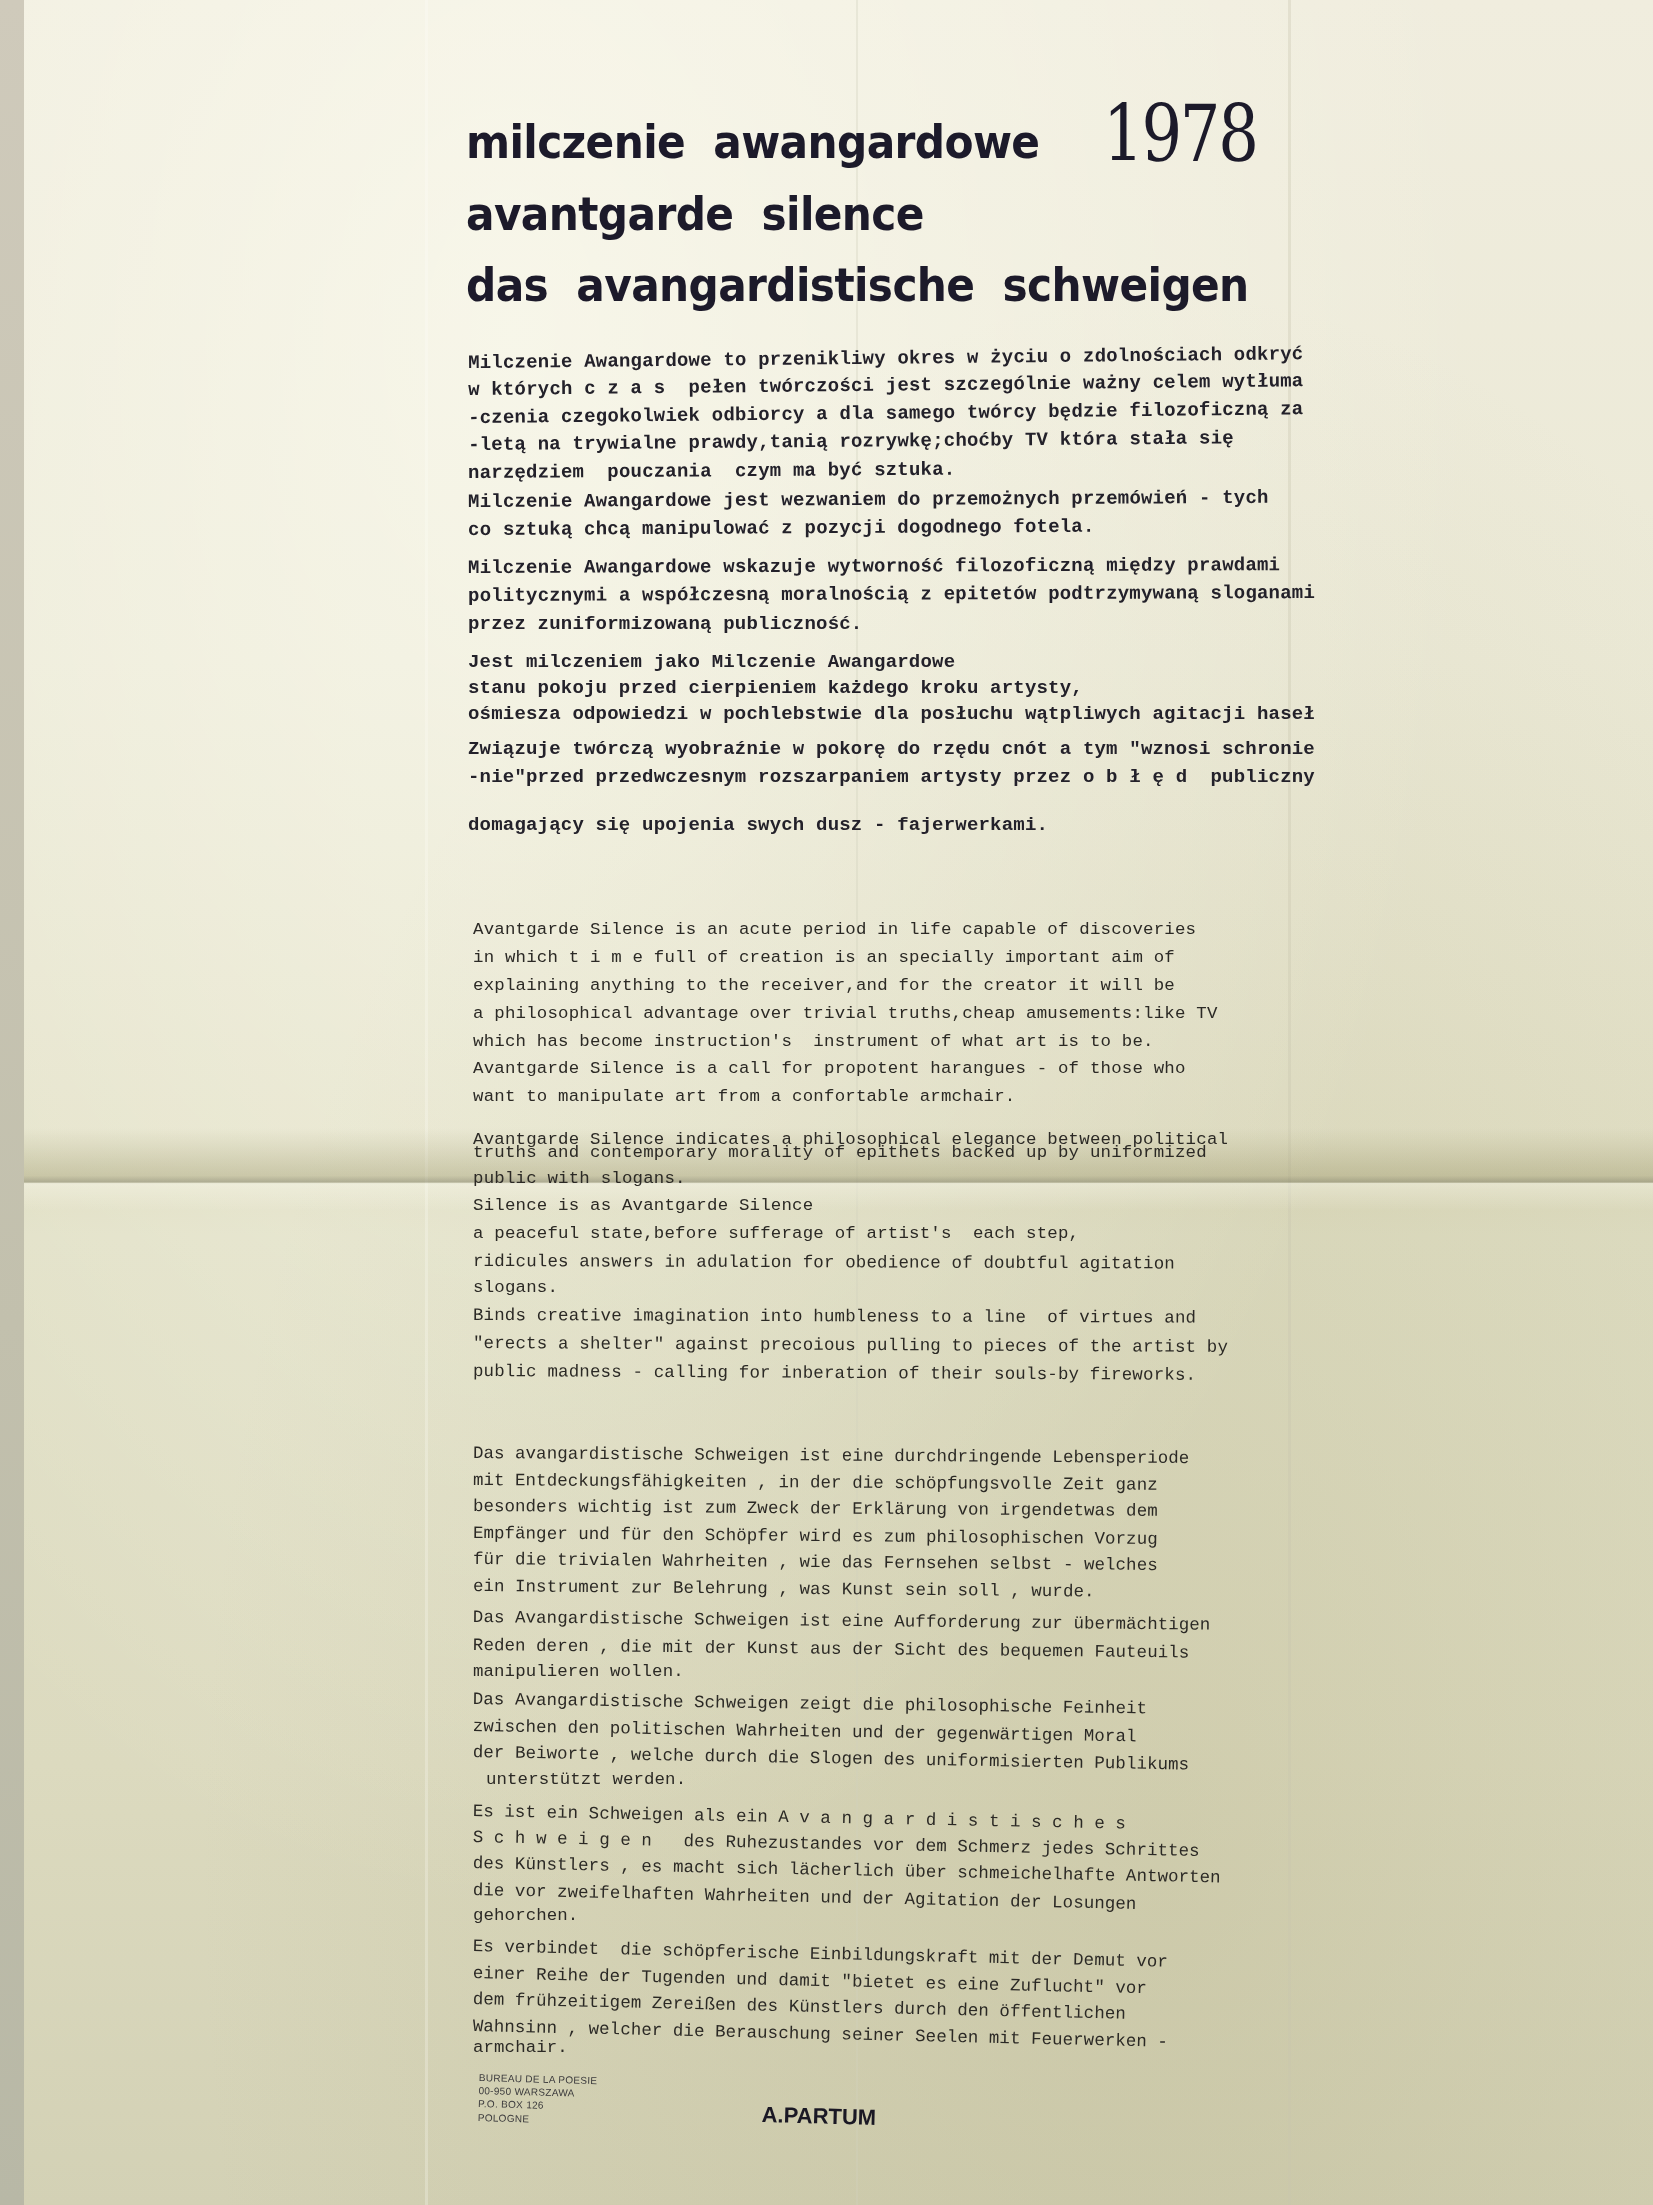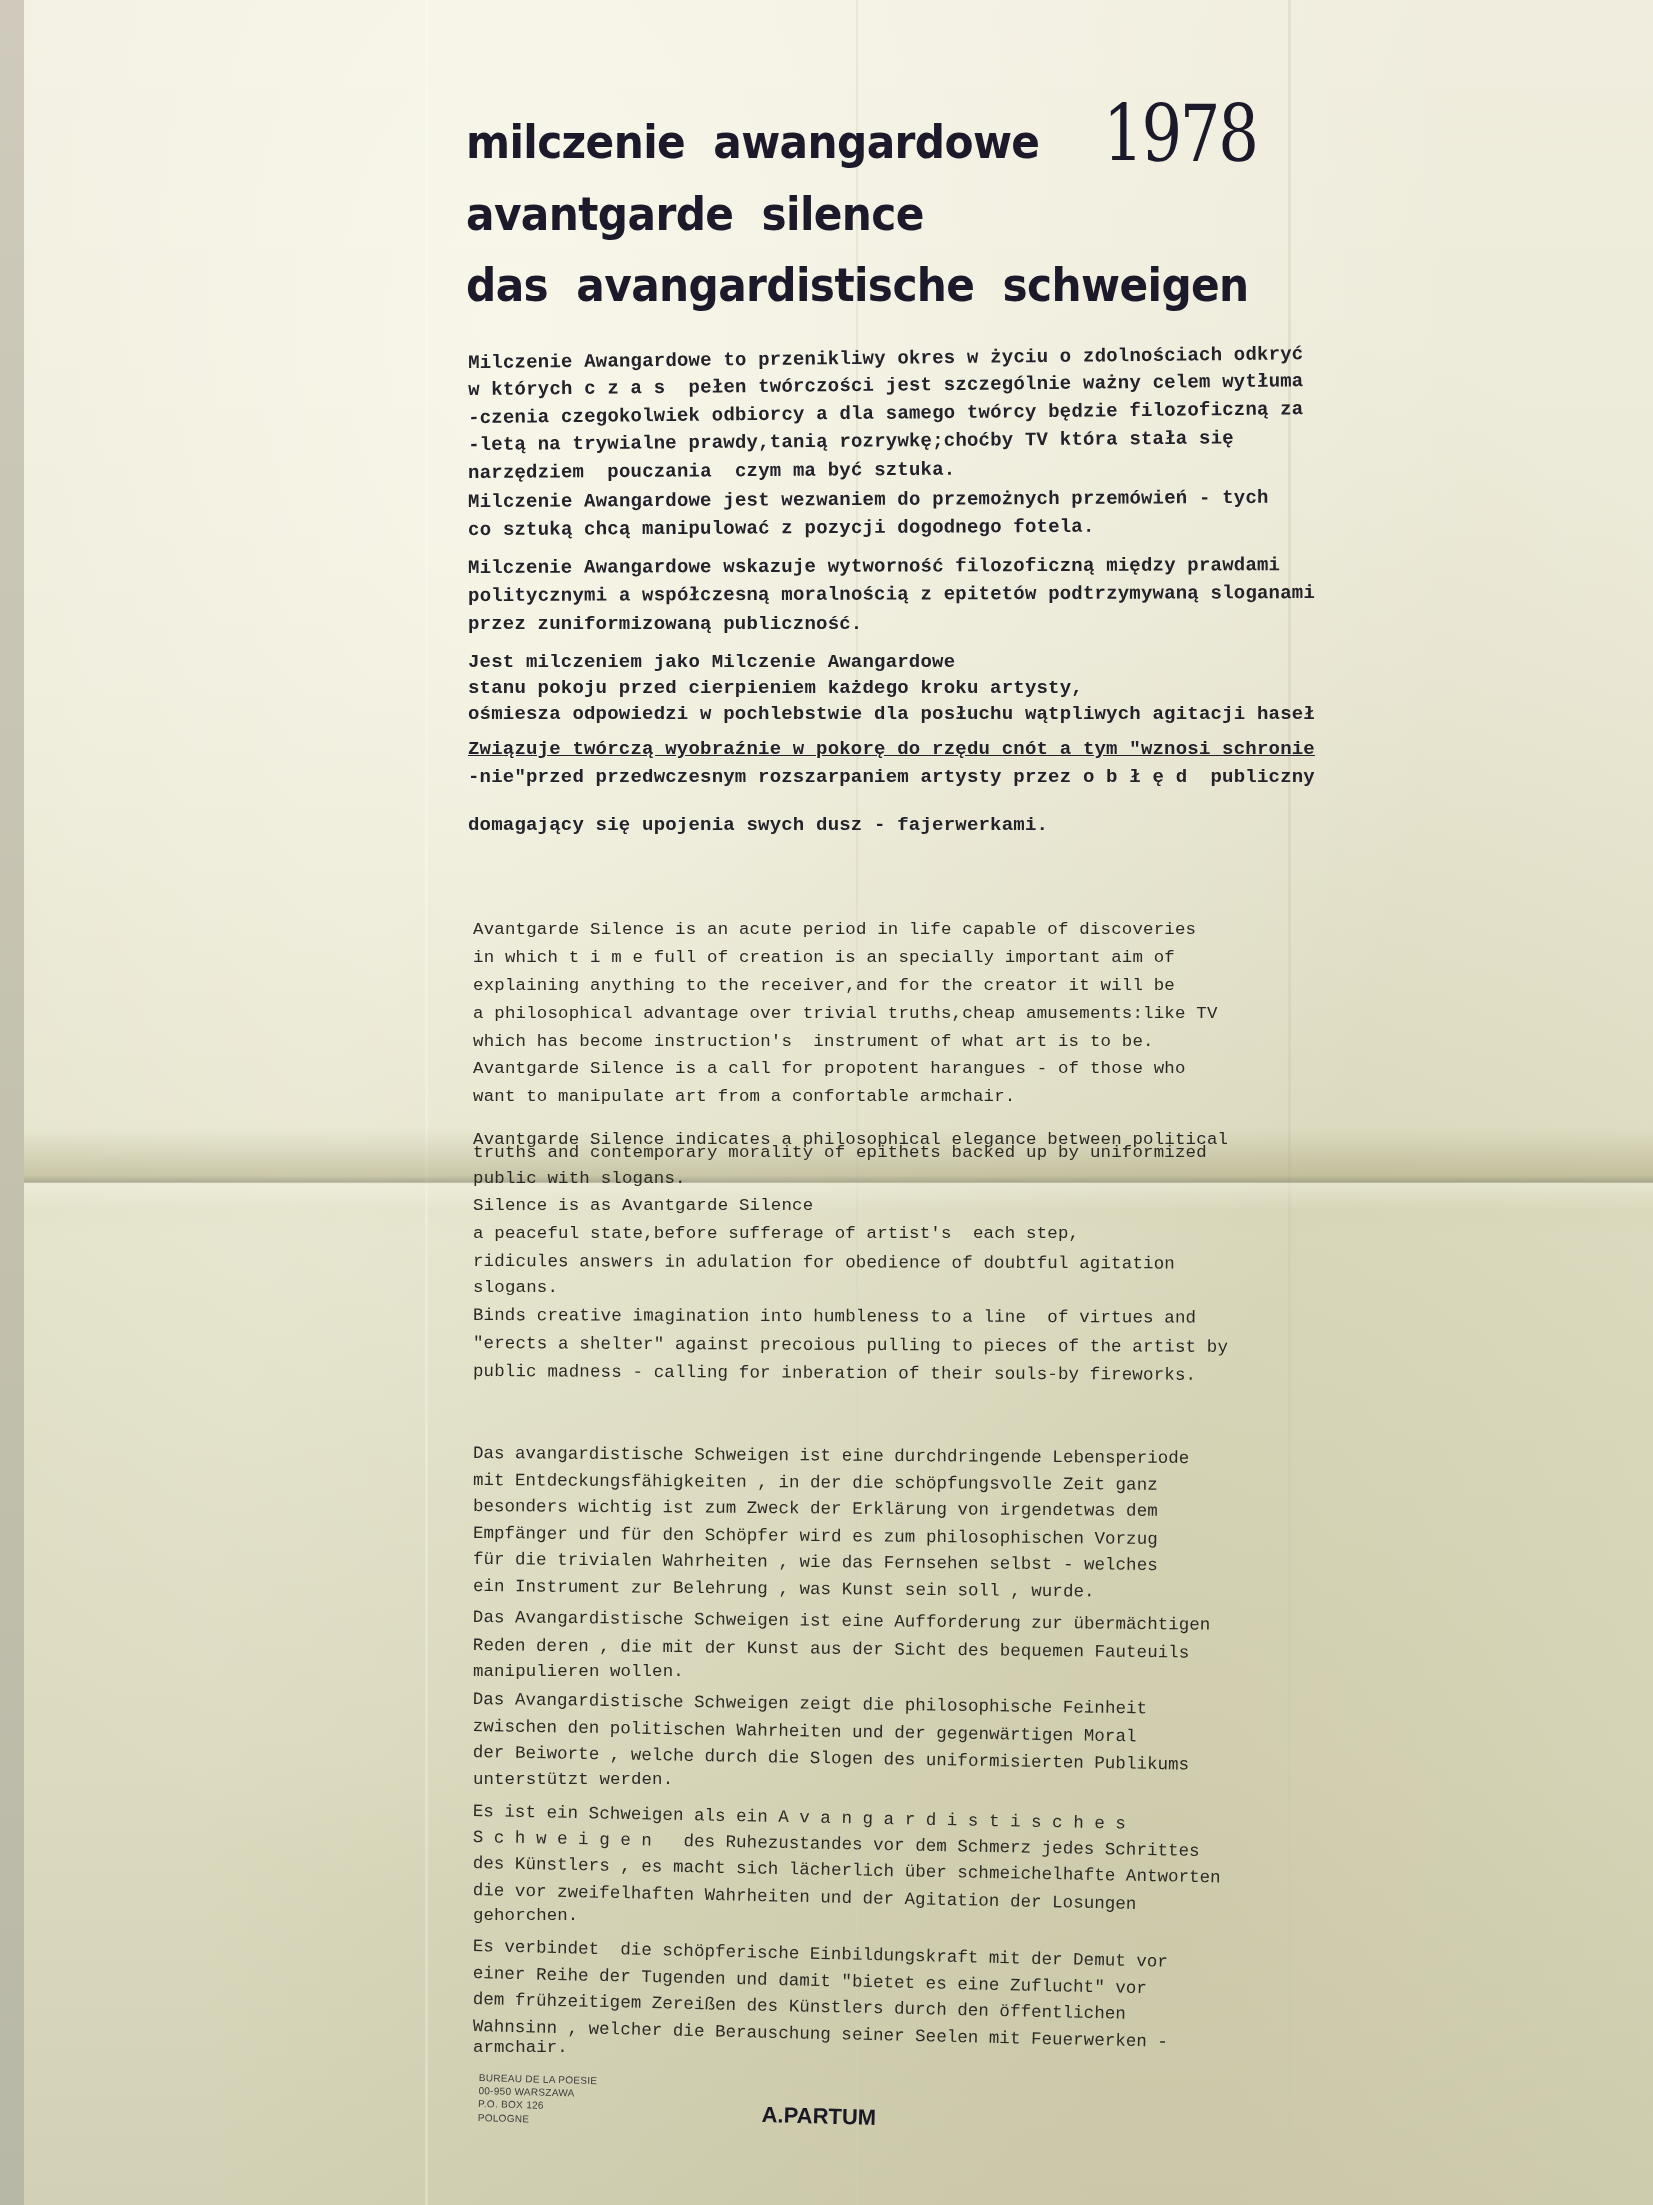--- a/index.html
+++ b/index.html
@@ -79,21 +79,21 @@
   <div class="tw pl" style="top:434px;transform:rotate(-0.5deg);">-letą na trywialne prawdy,tanią rozrywkę;choćby TV która stała się</div>
   <div class="tw pl" style="top:462px;transform:rotate(-0.4deg);">narzędziem  pouczania  czym ma być sztuka.</div>
   <div class="tw pl" style="top:491px;transform:rotate(-0.3deg);">Milczenie Awangardowe jest wezwaniem do przemożnych przemówień - tych</div>
   <div class="tw pl" style="top:519px;transform:rotate(-0.3deg);">co sztuką chcą manipulować z pozycji dogodnego fotela.</div>
   <div class="tw pl" style="top:557px;transform:rotate(-0.2deg);">Milczenie Awangardowe wskazuje wytworność filozoficzną między prawdami</div>
   <div class="tw pl" style="top:585px;transform:rotate(-0.2deg);">politycznymi a współczesną moralnością z epitetów podtrzymywaną sloganami</div>
   <div class="tw pl" style="top:613px;">przez zuniformizowaną publiczność.</div>
   <div class="tw pl" style="top:651px;">Jest milczeniem jako Milczenie Awangardowe</div>
   <div class="tw pl" style="top:677px;">stanu pokoju przed cierpieniem każdego kroku artysty,</div>
   <div class="tw pl" style="top:703px;">ośmiesza odpowiedzi w pochlebstwie dla posłuchu wątpliwych agitacji haseł</div>
-  <div class="tw pl" style="top:738px;text-decoration:underline;">Związuje twórczą wyobraźnie w pokorę do rzędu cnót a tym "wznosi schronie</div>
+  <div class="tw pl" style="top:738px;">Związuje twórczą wyobraźnie w pokorę do rzędu cnót a tym "wznosi schronie</div>
   <div class="tw pl" style="top:766px;">-nie"przed przedwczesnym rozszarpaniem artysty przez o b ł ę d  publiczny</div>
   <div class="tw pl" style="top:814px;">domagający się upojenia swych dusz - fajerwerkami.</div>
 </div>
 
 <div>
   <div class="tw en" style="top:920px;">Avantgarde Silence is an acute period in life capable of discoveries</div>
   <div class="tw en" style="top:948px;">in which t i m e full of creation is an specially important aim of</div>
   <div class="tw en" style="top:976px;">explaining anything to the receiver,and for the creator it will be</div>
   <div class="tw en" style="top:1004px;">a philosophical advantage over trivial truths,cheap amusements:like TV</div>
   <div class="tw en" style="top:1032px;">which has become instruction's  instrument of what art is to be.</div>
@@ -117,21 +117,21 @@
   <div class="tw de" style="top:1497px;transform:rotate(0.4deg);">besonders wichtig ist zum Zweck der Erklärung von irgendetwas dem</div>
   <div class="tw de" style="top:1524px;transform:rotate(0.5deg);">Empfänger und für den Schöpfer wird es zum philosophischen Vorzug</div>
   <div class="tw de" style="top:1550px;transform:rotate(0.5deg);">für die trivialen Wahrheiten , wie das Fernsehen selbst - welches</div>
   <div class="tw de" style="top:1577px;transform:rotate(0.5deg);">ein Instrument zur Belehrung , was Kunst sein soll , wurde.</div>
   <div class="tw de" style="top:1608px;transform:rotate(0.6deg);">Das Avangardistische Schweigen ist eine Aufforderung zur übermächtigen</div>
   <div class="tw de" style="top:1636px;transform:rotate(0.6deg);">Reden deren , die mit der Kunst aus der Sicht des bequemen Fauteuils</div>
   <div class="tw de" style="top:1662px;">manipulieren wollen.</div>
   <div class="tw de" style="top:1690px;transform:rotate(0.8deg);">Das Avangardistische Schweigen zeigt die philosophische Feinheit</div>
   <div class="tw de" style="top:1717px;transform:rotate(0.9deg);">zwischen den politischen Wahrheiten und der gegenwärtigen Moral</div>
   <div class="tw de" style="top:1743px;transform:rotate(1deg);">der Beiworte , welche durch die Slogen des uniformisierten Publikums</div>
-  <div class="tw de" style="top:1770px;">unterstützt werden.</div>
+  <div class="tw de" style="top:1770px;margin-left:13px;">unterstützt werden.</div>
   <div class="tw de" style="top:1802px;transform:rotate(1.1deg);">Es ist ein Schweigen als ein A v a n g a r d i s t i s c h e s</div>
   <div class="tw de" style="top:1828px;transform:rotate(1.1deg);">S c h w e i g e n   des Ruhezustandes vor dem Schmerz jedes Schrittes</div>
   <div class="tw de" style="top:1854px;transform:rotate(1.1deg);">des Künstlers , es macht sich lächerlich über schmeichelhafte Antworten</div>
   <div class="tw de" style="top:1881px;transform:rotate(1.2deg);">die vor zweifelhaften Wahrheiten und der Agitation der Losungen</div>
   <div class="tw de" style="top:1906px;">gehorchen.</div>
   <div class="tw de" style="top:1937px;transform:rotate(1.3deg);">Es verbindet  die schöpferische Einbildungskraft mit der Demut vor</div>
   <div class="tw de" style="top:1964px;transform:rotate(1.3deg);">einer Reihe der Tugenden und damit "bietet es eine Zuflucht" vor</div>
   <div class="tw de" style="top:1990px;transform:rotate(1.3deg);">dem frühzeitigem Zereißen des Künstlers durch den öffentlichen</div>
   <div class="tw de" style="top:2017px;transform:rotate(1.3deg);">Wahnsinn , welcher die Berauschung seiner Seelen mit Feuerwerken -</div>
   <div class="tw de" style="top:2038px;">armchair.</div>

